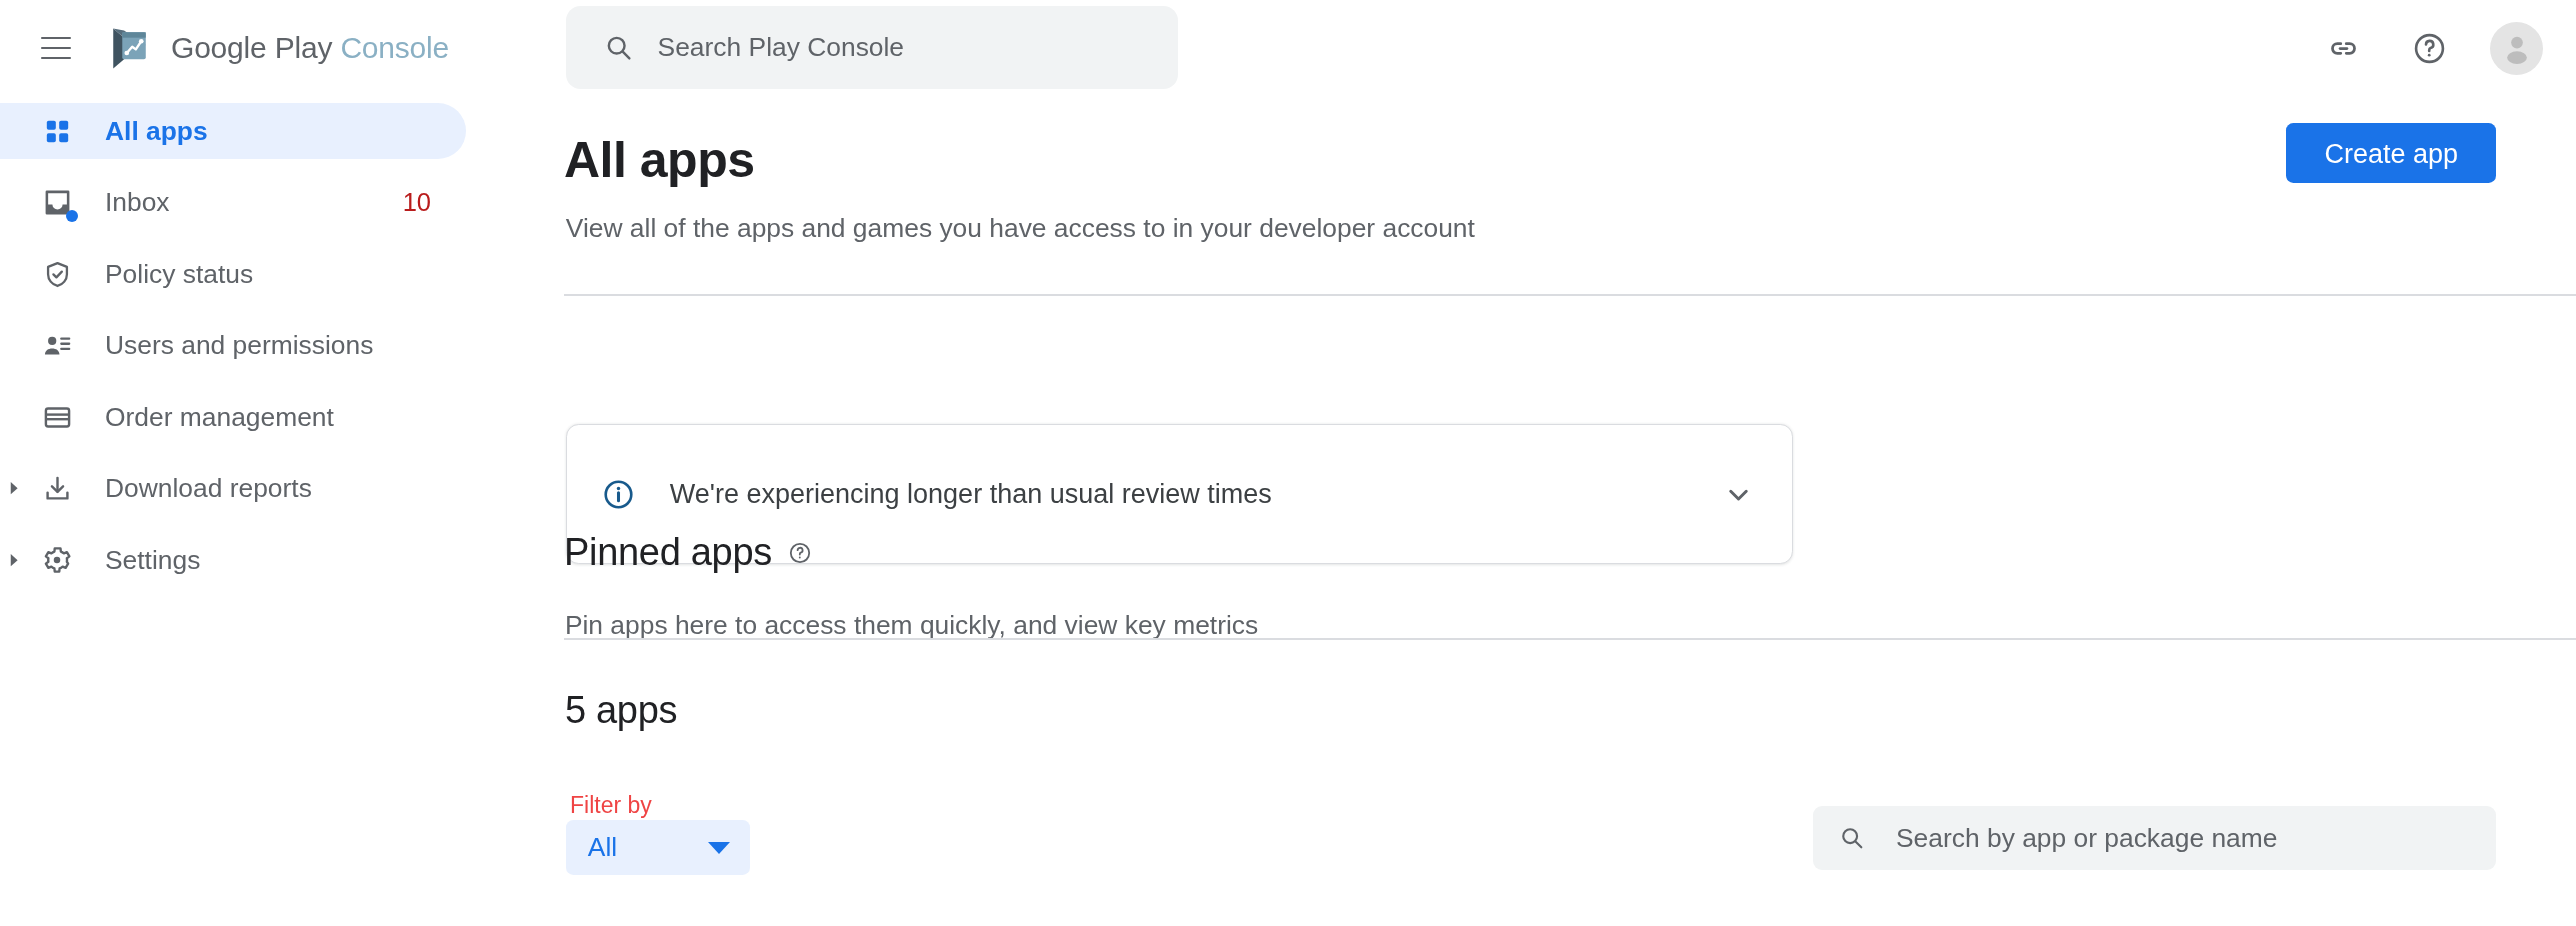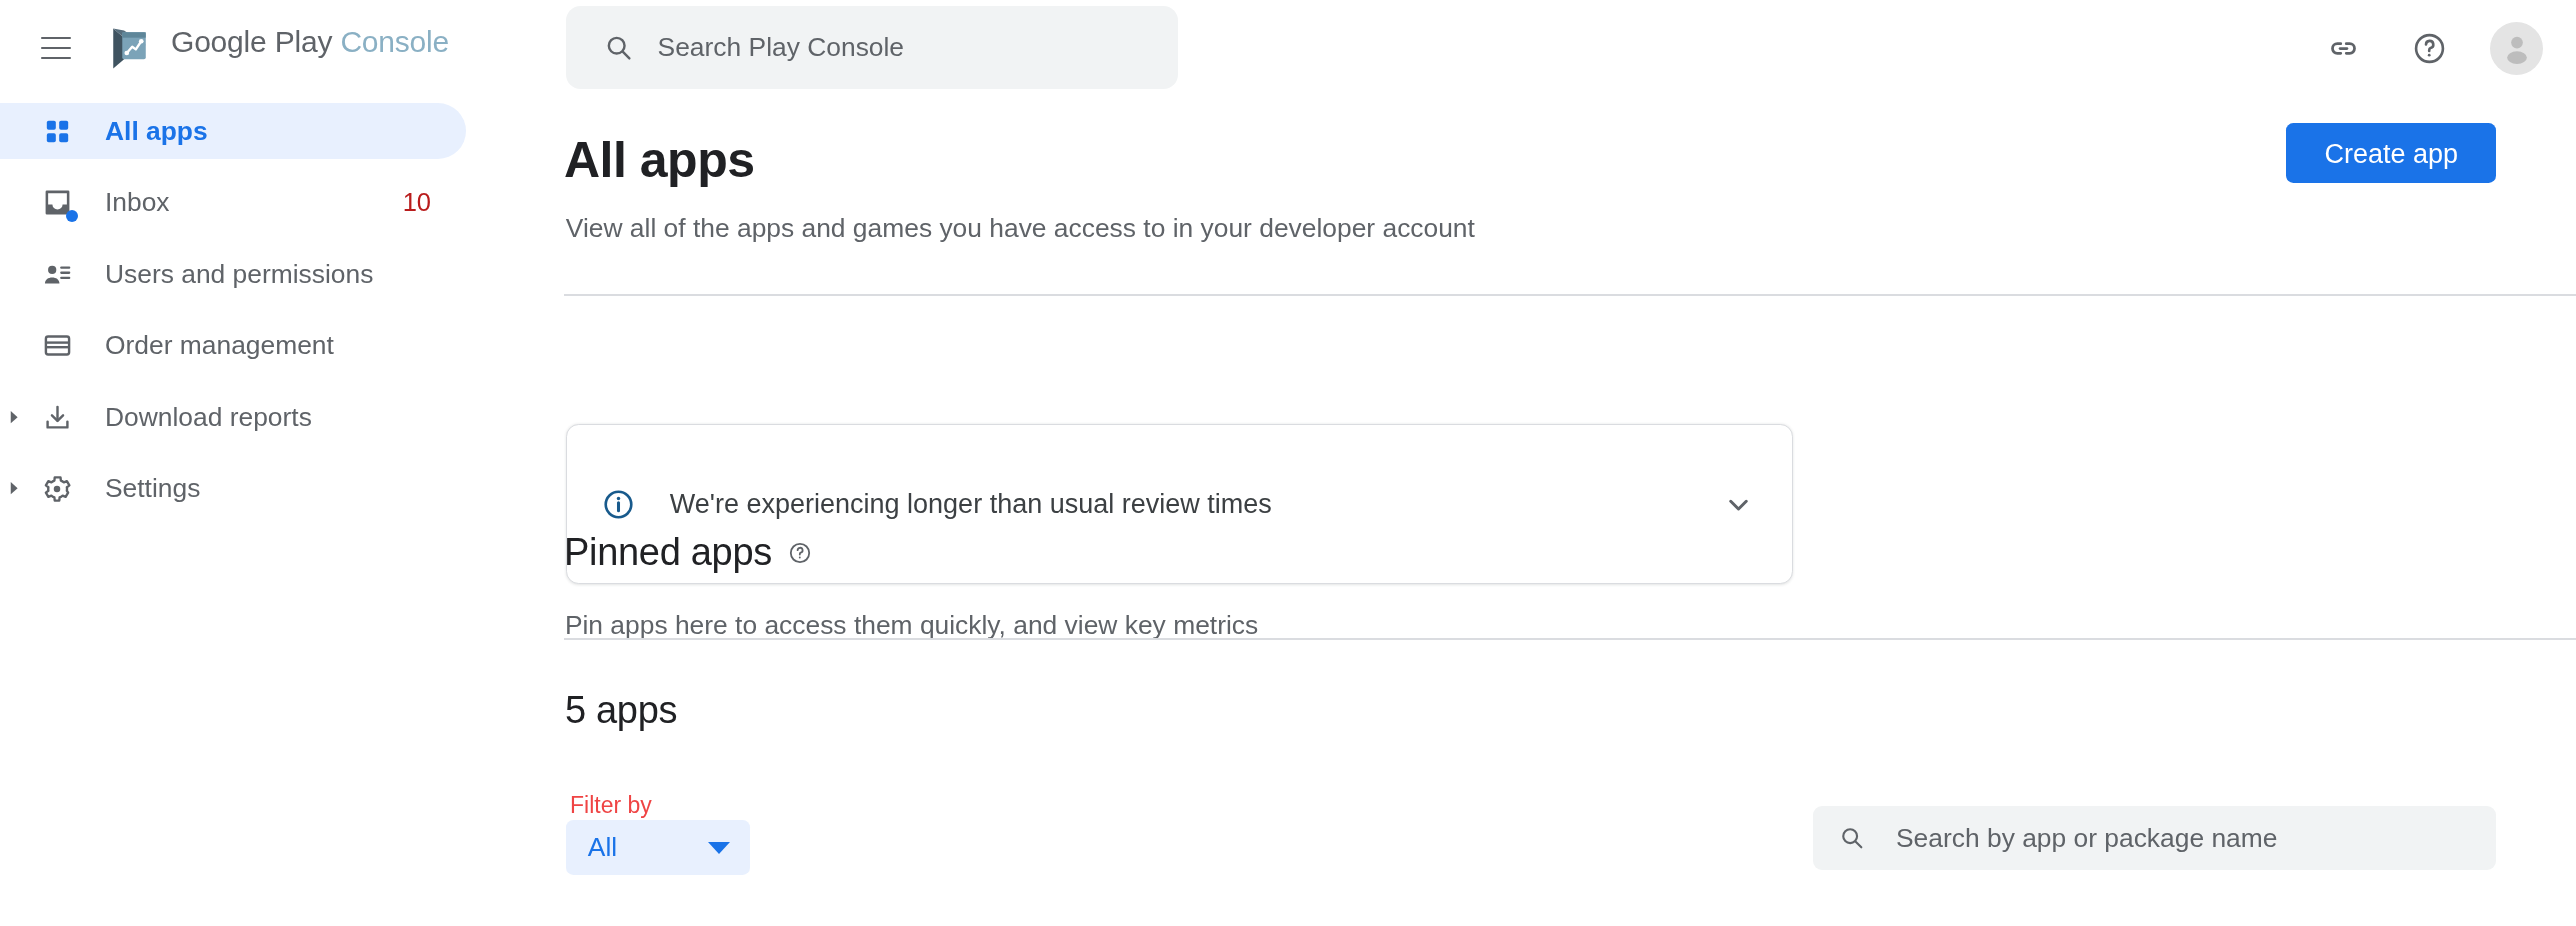--- a/index.html
+++ b/index.html
@@ -17,21 +17,21 @@
     position: absolute; top: 0; left: 0; width: 2576px; height: 96px;
     display: flex; align-items: center;
   }
   .hamburger {
     width: 42px; height: 42px; margin-left: 35px;
     display: flex; flex-direction: column; justify-content: center;
     align-items: center; gap: 7.3px; cursor: pointer;
   }
   .hamburger span { display: block; width: 30px; height: 2.7px; background: #5f6368; border-radius: 0.9px; }
 
-  .brand { display: flex; align-items: flex-start; margin-left: 29px; cursor: pointer; }
+  .brand { display: flex; align-items: center; margin-left: 29px; cursor: pointer; }
   .brand-logo { width: 47px; height: 47px; }
   .brand-text { margin-left: 18px; font-size: 30px; letter-spacing: -0.2px; white-space: nowrap; }
   .brand-text .t1 { color: #5f6368; }
   .brand-text .t2 { color: #8ab0c4; }
 
   .searchwrap {
     position: absolute; left: 566px; top: 6.4px;
     width: 612px; height: 83px;
     background: #f1f3f4; border-radius: 14.6px;
     display: flex; align-items: center; cursor: text;
@@ -108,21 +108,21 @@
   }
 
   .divider {
     position: absolute; left: 0px; height: 1.8px; width: 2012px; background: #dadce0;
   }
   .divider.d1 { top: 198px; }
   .divider.d2 { top: 542px; }
 
   .banner {
     position: absolute; left: 1.8px; top: 328px;
-    width: 1227px; height: 160px;
+    width: 1227px; height: 140px;
     background: #ffffff; border: 0.9px solid #dadce0; border-radius: 12.7px;
     box-shadow: 0 0.9px 2.7px rgba(60,64,67,0.14);
     display: flex; align-items: center; cursor: pointer;
   }
   .banner .bicon { margin-left: 35px; display: flex; }
   .banner .btext { margin-left: 35px; font-size: 27px; color: #3c4043; }
   .banner .bchev { position: absolute; right: 38px; display: flex; }
 
   .pinned-head {
     position: absolute; left: 0px; top: 435px;
@@ -252,20 +252,29 @@
         <svg width="29" height="29" viewBox="0 0 24 24" fill="none" stroke="#5f6368" stroke-width="2.1">
           <path d="M3.2 3.2h17.6v17.6H3.2z" stroke-linejoin="round"></path>
           <path d="M3.2 13.6h4.6a4.2 4.2 0 0 0 8.4 0h4.6v7.2H3.2z" fill="#5f6368" stroke="none"></path>
         </svg>
         <span class="inbox-dot"></span>
       </span>
       <span class="nav-label">Inbox</span>
       <span class="nav-badge">10</span>
     </div>
 
+    <div class="navitem">
+      <span class="nav-icon">
+        <svg width="29" height="29" viewBox="0 0 24 24" fill="none" stroke="#5f6368" stroke-width="1.9" stroke-linejoin="round">
+          <path d="M12 2.6 4.2 5.7v6c0 4.7 3.2 8.6 7.8 9.8 4.6-1.2 7.8-5.1 7.8-9.8v-6z"></path>
+          <polyline points="8.6,11.9 11.1,14.4 15.6,9.6" stroke-linecap="round"></polyline>
+        </svg>
+      </span>
+      <span class="nav-label">Policy status</span>
+    </div>
 
     <div class="navitem">
       <span class="nav-icon">
         <svg width="29" height="29" viewBox="0 0 24 24" fill="#5f6368">
           <circle cx="7.6" cy="8.2" r="3.4"></circle>
           <path d="M1.6 19.4c0-3.3 2.7-5 6-5s6 1.7 6 5z"></path>
           <rect x="14.2" y="5.4" width="8.4" height="1.9" rx="0.9"></rect>
           <rect x="14.2" y="9.6" width="8.4" height="1.9" rx="0.9"></rect>
           <rect x="14.2" y="13.8" width="8.4" height="1.9" rx="0.9"></rect>
         </svg>

